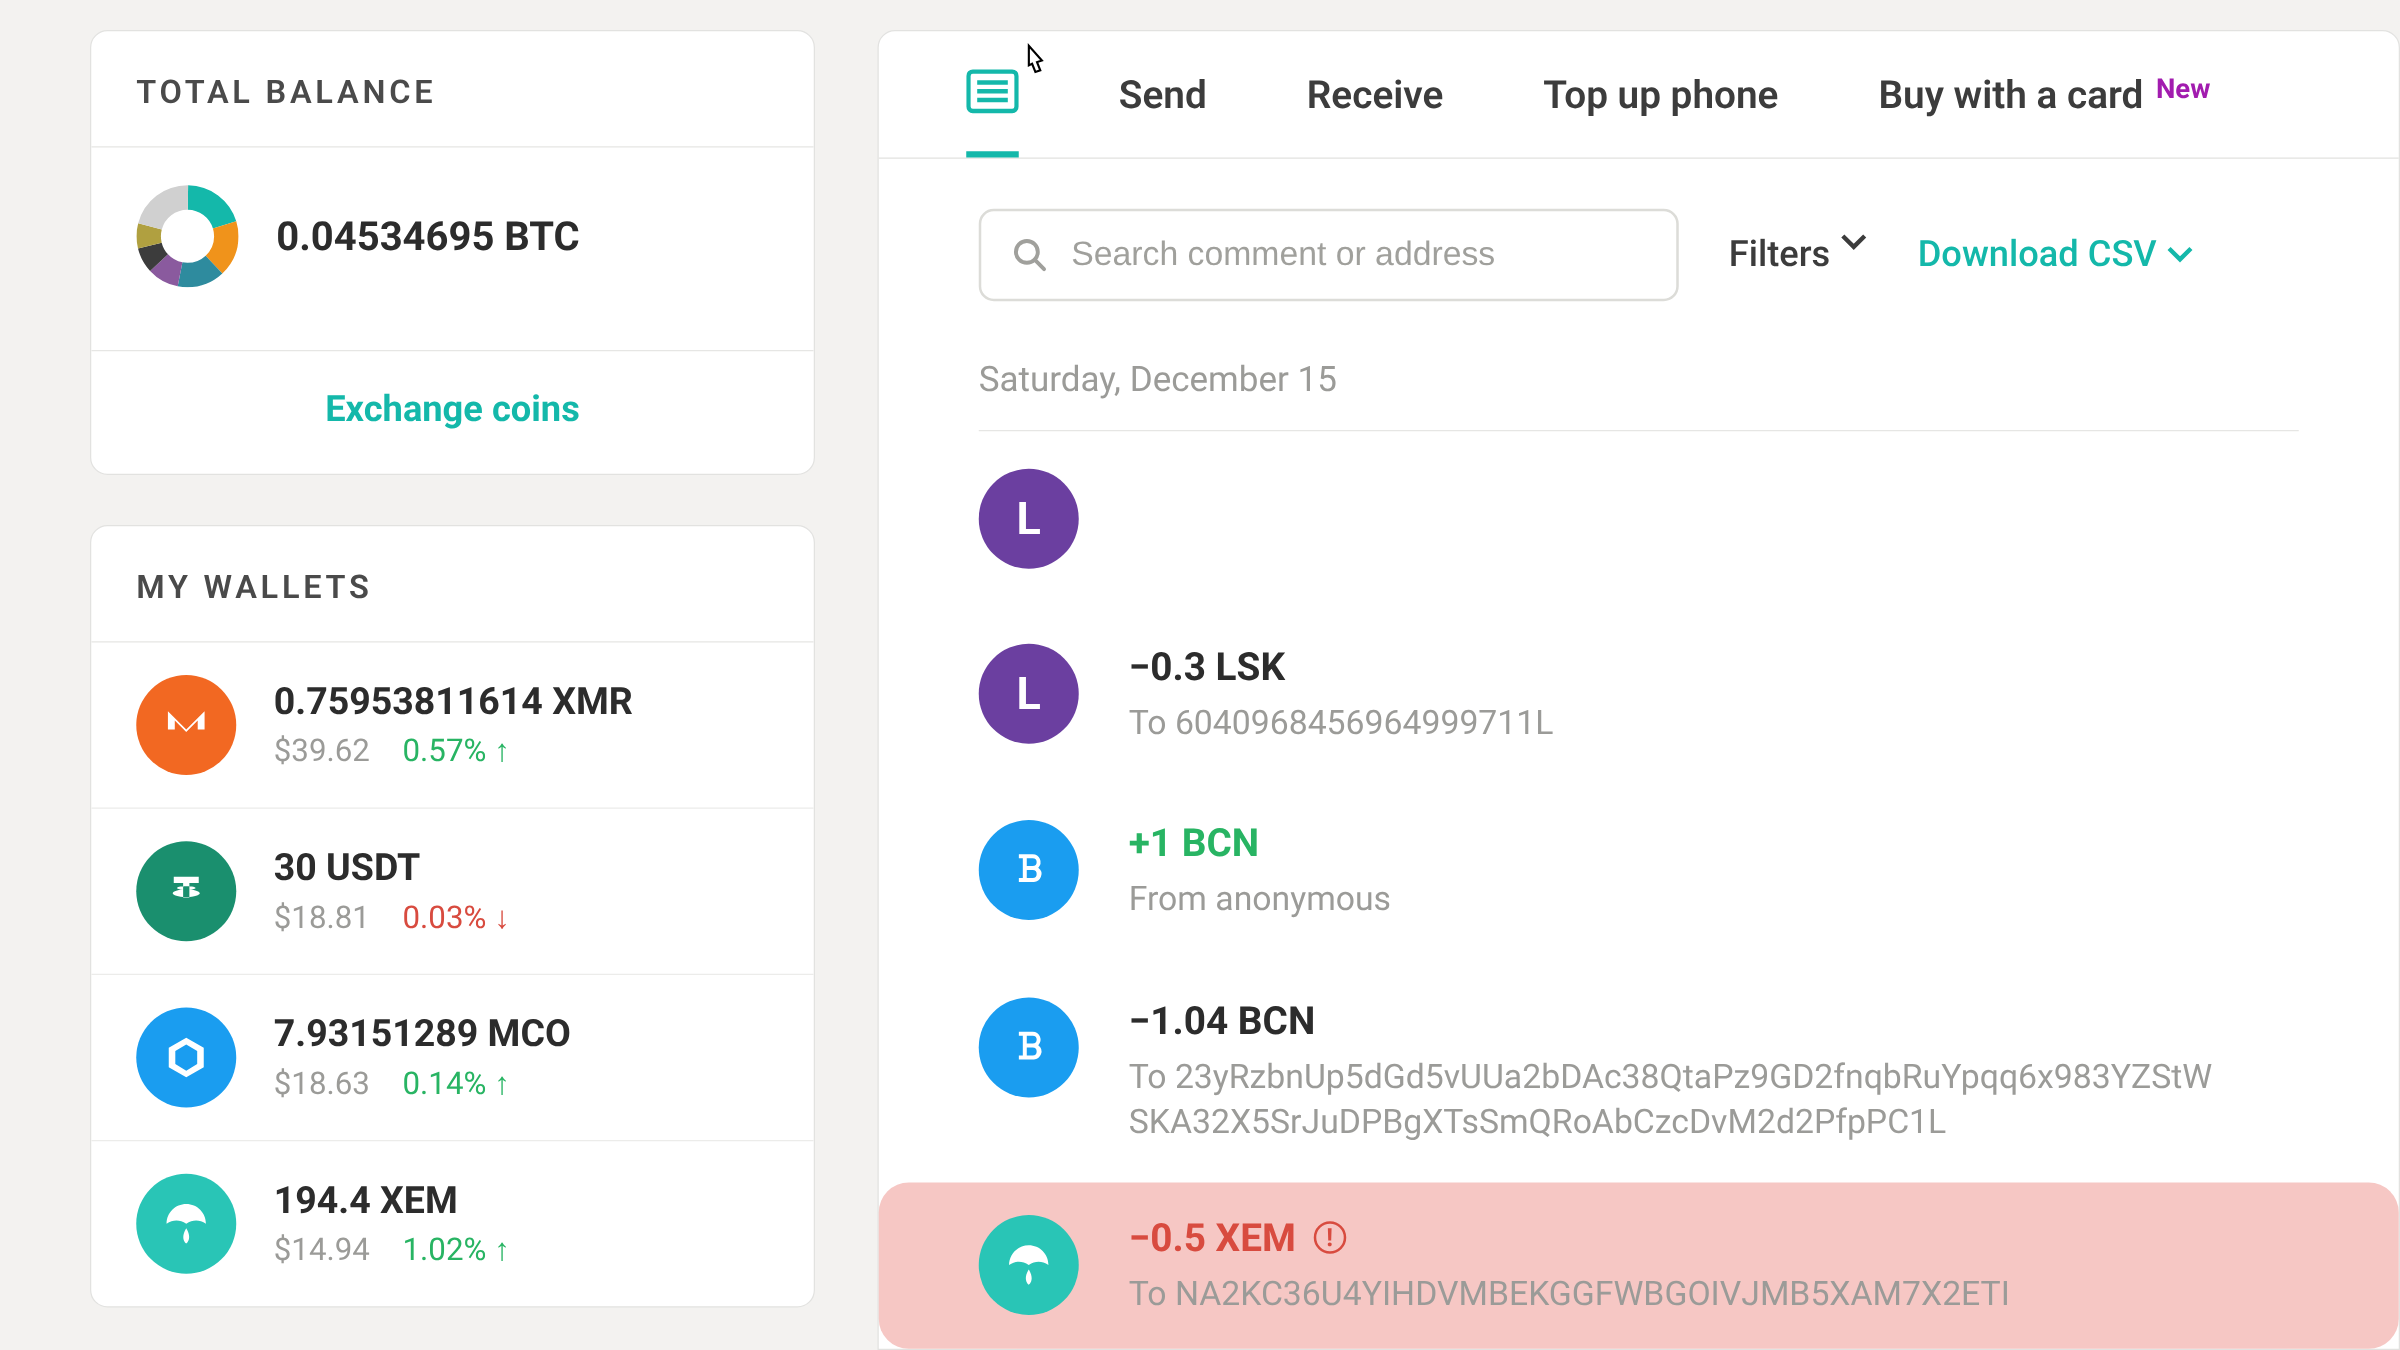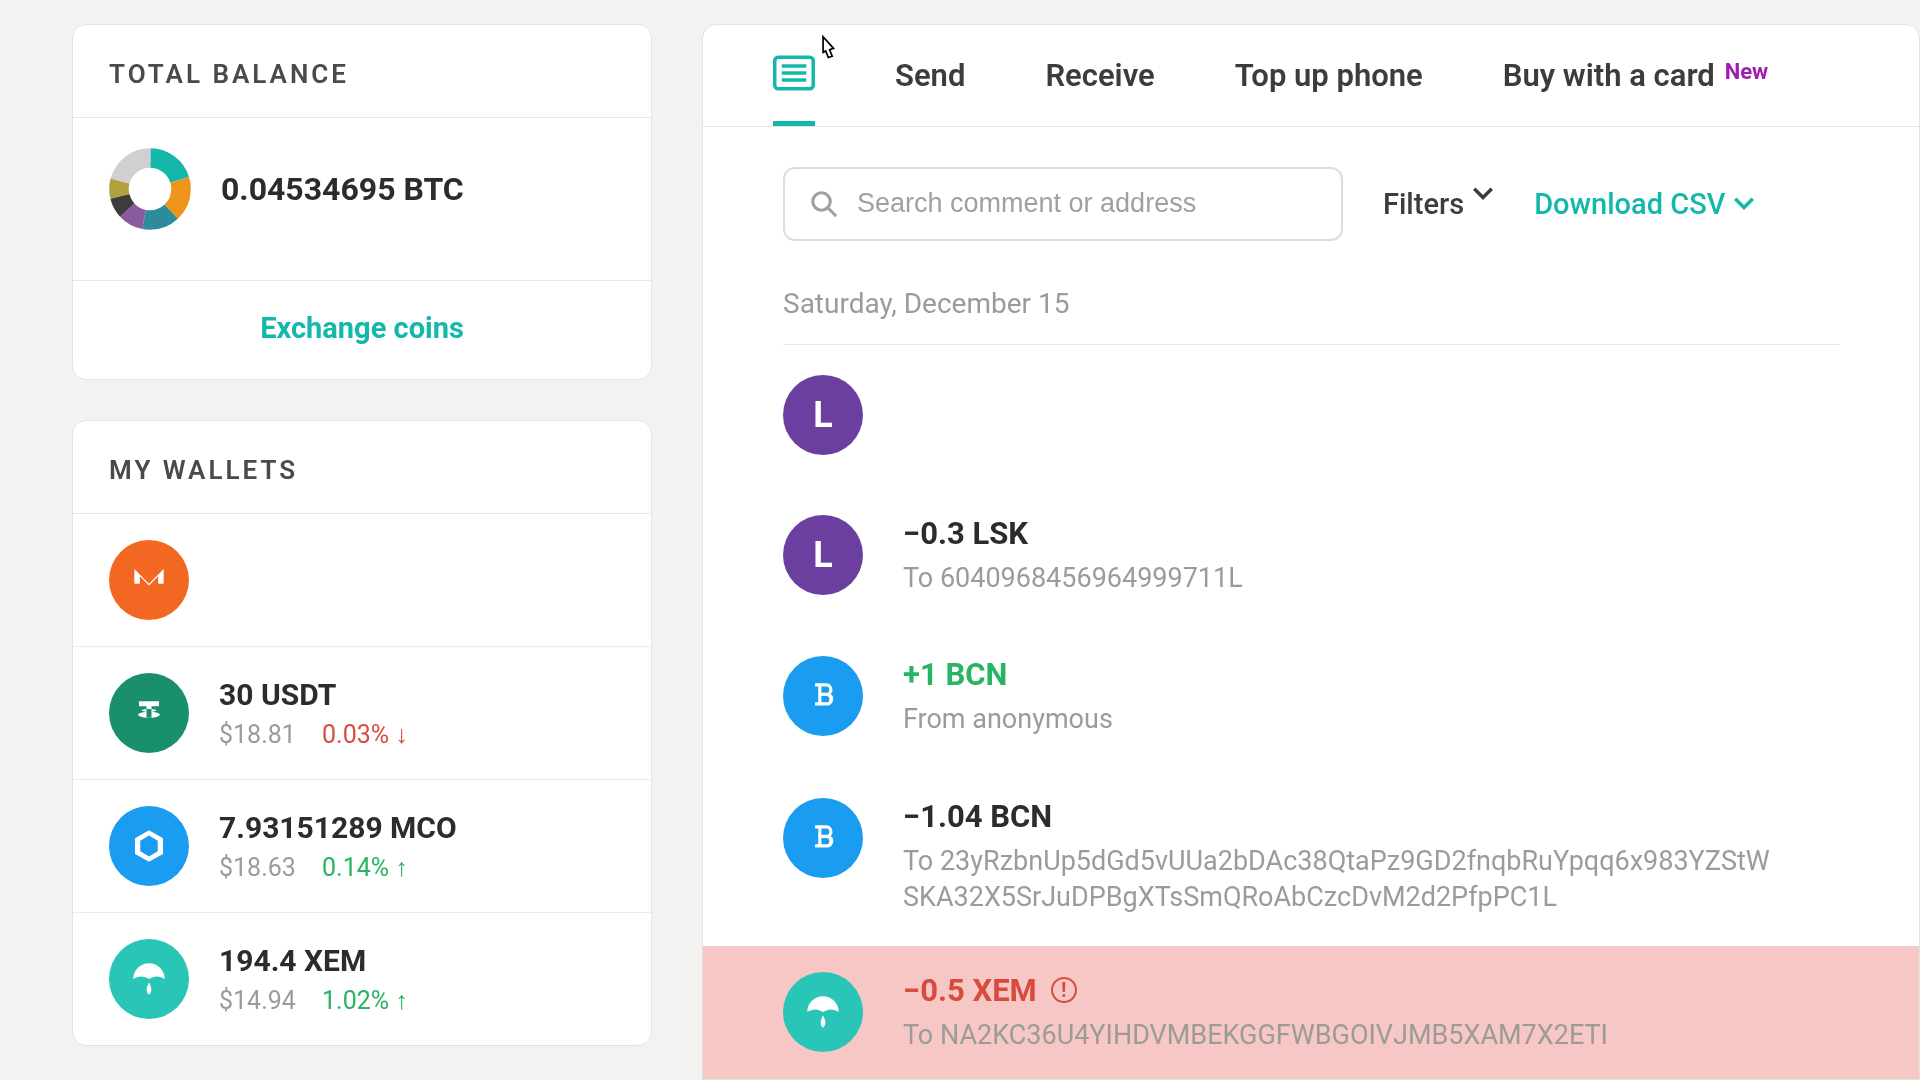--- a/index.html
+++ b/index.html
@@ -101,21 +101,21 @@
   .date-hdr { font-size: 28px; color: #9b9b98; padding: 16px 0 24px; border-bottom: 1px solid #e6e6e4; }
   .tx-row {
     display: flex; align-items: flex-start; gap: 40px;
     padding: 30px 0;
   }
   .tx-amt { font-size: 31px; font-weight: 700; margin-bottom: 8px; display: flex; align-items: center; gap: 14px; }
   .amt-pos { color: #28b463; }
   .amt-neg { color: #2c2c2c; }
   .amt-err { color: #d84b3f; }
   .tx-detail { font-size: 27px; color: #9b9b98; word-break: break-all; max-width: 870px; line-height: 1.35; }
-  .tx-error-wrap { background: #f6c7c4; margin: 0 -80px; padding: 26px 80px; }
+  .tx-error-wrap { background: #f6c7c4; margin: 0 -80px; padding: 26px 80px; border-radius: 24px; }
   .warn-icon { width: 26px; height: 26px; border: 2.5px solid #d84b3f; border-radius: 50%; display: inline-flex; align-items: center; justify-content: center; color: #d84b3f; font-size: 20px; font-weight: 700; }
   .cursor-icon { position: absolute; left: 40px; top: 8px; pointer-events: none; }
   .chev { display: inline-block; }
   .lsk-icon, .bcn-icon, .xem-icon-l { color: #fff; font-size: 36px; font-weight: 700; }
 </style>
 </head>
 <body>
 
 <div class="sidebar">
   <div class="card">
@@ -141,20 +141,27 @@
 
   <div class="card">
     <div class="card-header">MY WALLETS</div>
 
     <div class="wallet-row">
       <div class="coin-circle" style="background:#f26822">
         <svg width="44" height="44" viewBox="0 0 24 24">
             <path fill="#fff" d="M4 6v8h3v-4l5 5 5-5v4h3V6l-8 8z"></path>
           </svg>
       </div>
+      <div>
+        <div class="wallet-amt">0.75953811614 XMR</div>
+        <div class="wallet-sub">
+          <span class="wallet-usd">$39.62</span>
+          <span class="pct-up">0.57% ↑</span>
+        </div>
+      </div>
     </div>
 
     <div class="wallet-row">
       <div class="coin-circle" style="background:#1a8f6e">
         <svg width="40" height="40" viewBox="0 0 24 24">
             <path fill="#fff" d="M6 5h12v3h-4.5v3.2c3 .2 5 1 5 1.8s-2.5 1.8-6.5 1.8-6.5-1-6.5-1.8 2-1.6 5-1.8V8H6zm4.5 6.2V15h3v-3.8c1.8-.1 3-.5 3-.8s-1.5-.8-4.5-.8-4.5.5-4.5.8 1.2.7 3 .8z"></path>
           </svg>
       </div>
       <div>
         <div class="wallet-amt">30 USDT</div>

